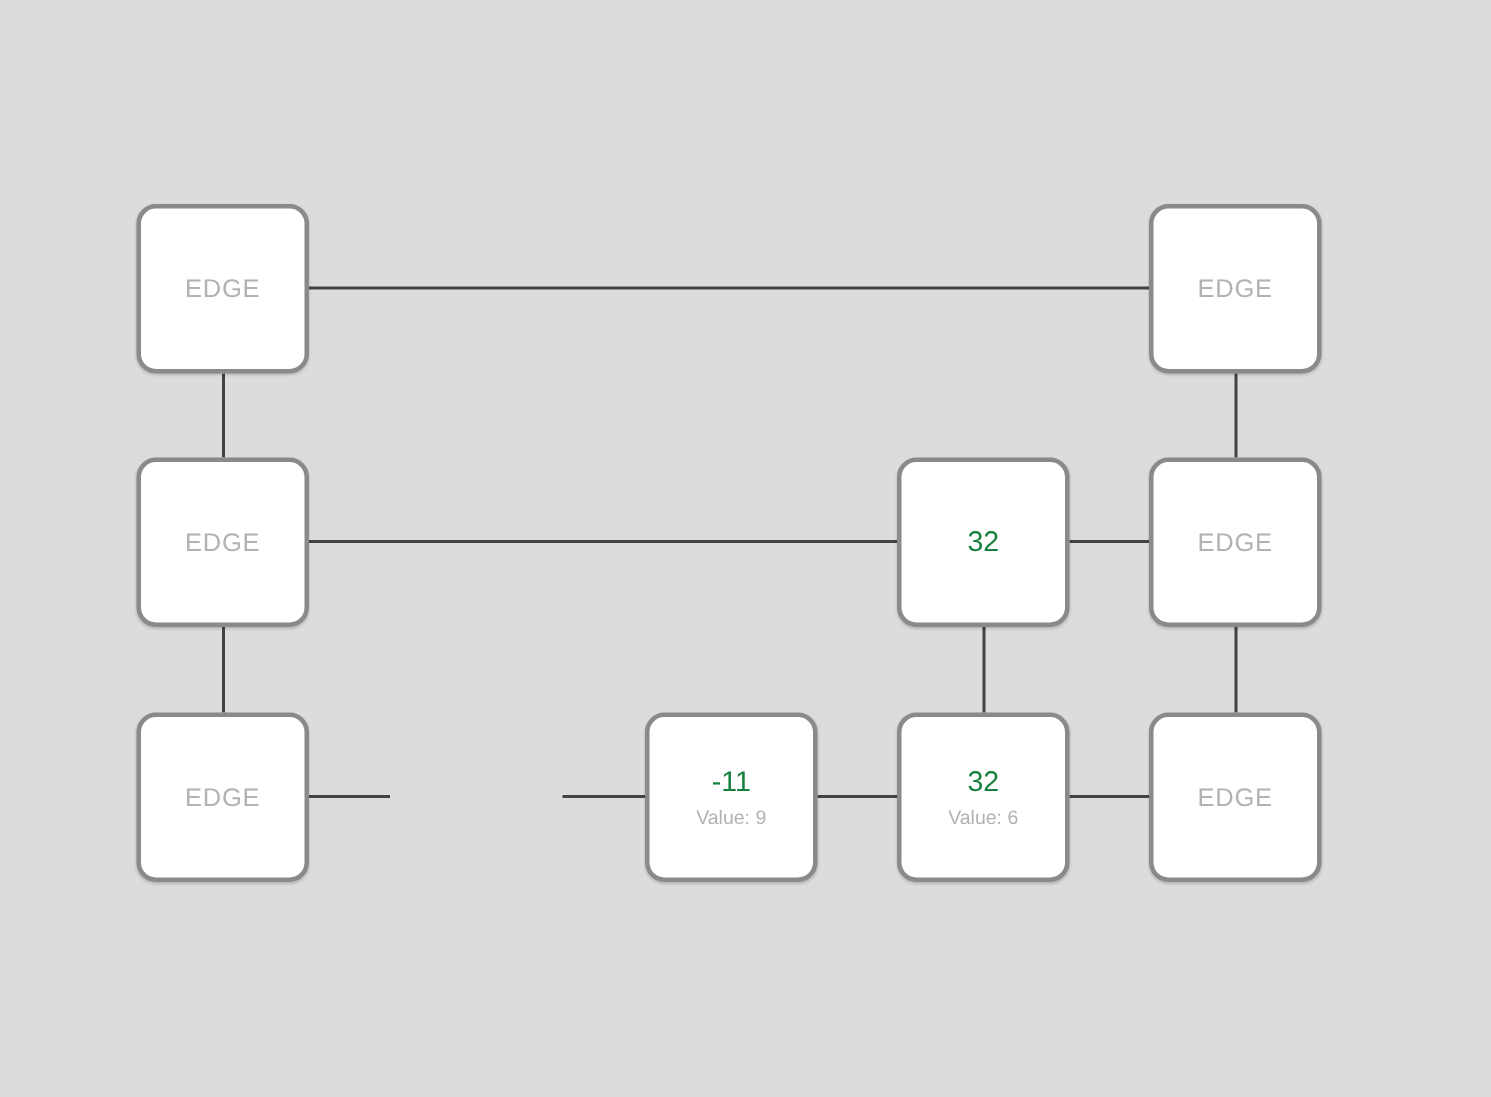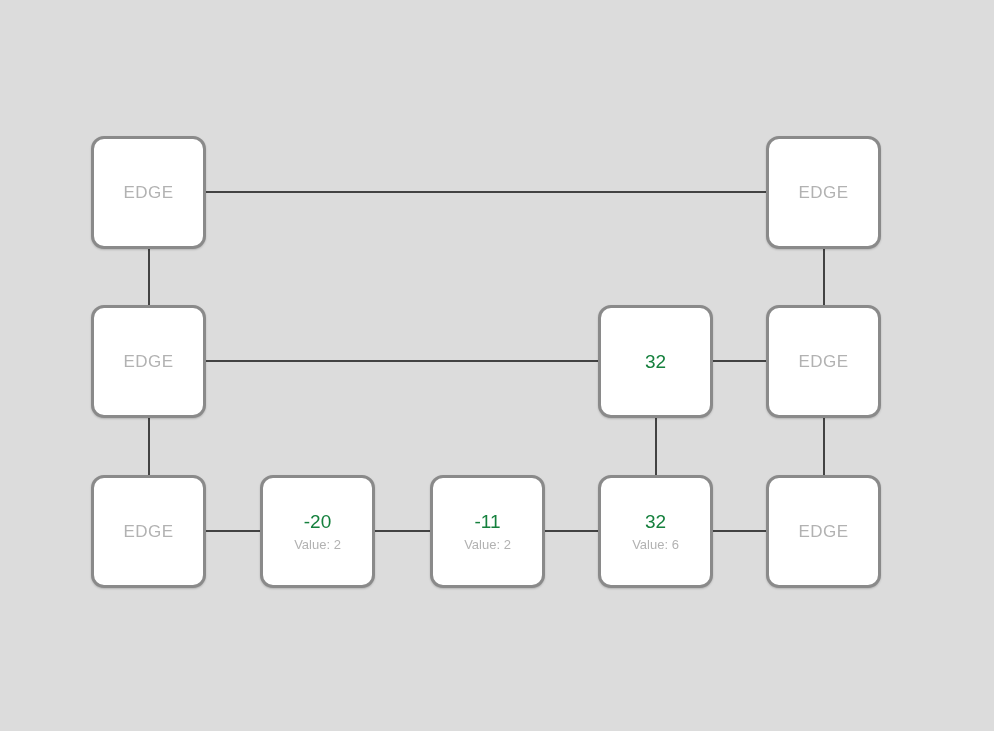--- a/index.html
+++ b/index.html
@@ -95,27 +95,23 @@
     </div>
     <div class="graph-node" style="left: 598px; top: 305px; background: rgb(255, 255, 255); border-color: rgb(138, 138, 138);">
       <div class="node-label-value">32</div>
     </div>
     <div class="graph-node" style="left: 766px; top: 305px; background: rgb(255, 255, 255); border-color: rgb(138, 138, 138);">
       <div class="node-label-edge">EDGE</div>
     </div>
     <div class="graph-node" style="left: 91px; top: 475px; background: rgb(255, 255, 255); border-color: rgb(138, 138, 138);">
       <div class="node-label-edge">EDGE</div>
     </div>
-    <div class="graph-node" style="left: 260px; top: 475px; background: rgb(255, 255, 255); border-color: rgb(138, 138, 138);">
-      <div class="node-label-value">-20</div>
-      <div class="node-sub-value">Value: 2</div>
-    </div>
     <div class="graph-node" style="left: 430px; top: 475px; background: rgb(255, 255, 255); border-color: rgb(138, 138, 138);">
       <div class="node-label-value">-11</div>
-      <div class="node-sub-value">Value: 2</div>
+      <div class="node-sub-value">Value: 9</div>
     </div>
     <div class="graph-node" style="left: 598px; top: 475px; background: rgb(255, 255, 255); border-color: rgb(138, 138, 138);">
       <div class="node-label-value">32</div>
       <div class="node-sub-value">Value: 6</div>
     </div>
     <div class="graph-node" style="left: 766px; top: 475px; background: rgb(255, 255, 255); border-color: rgb(138, 138, 138);">
       <div class="node-label-edge">EDGE</div>
     </div>
   </div>
 

